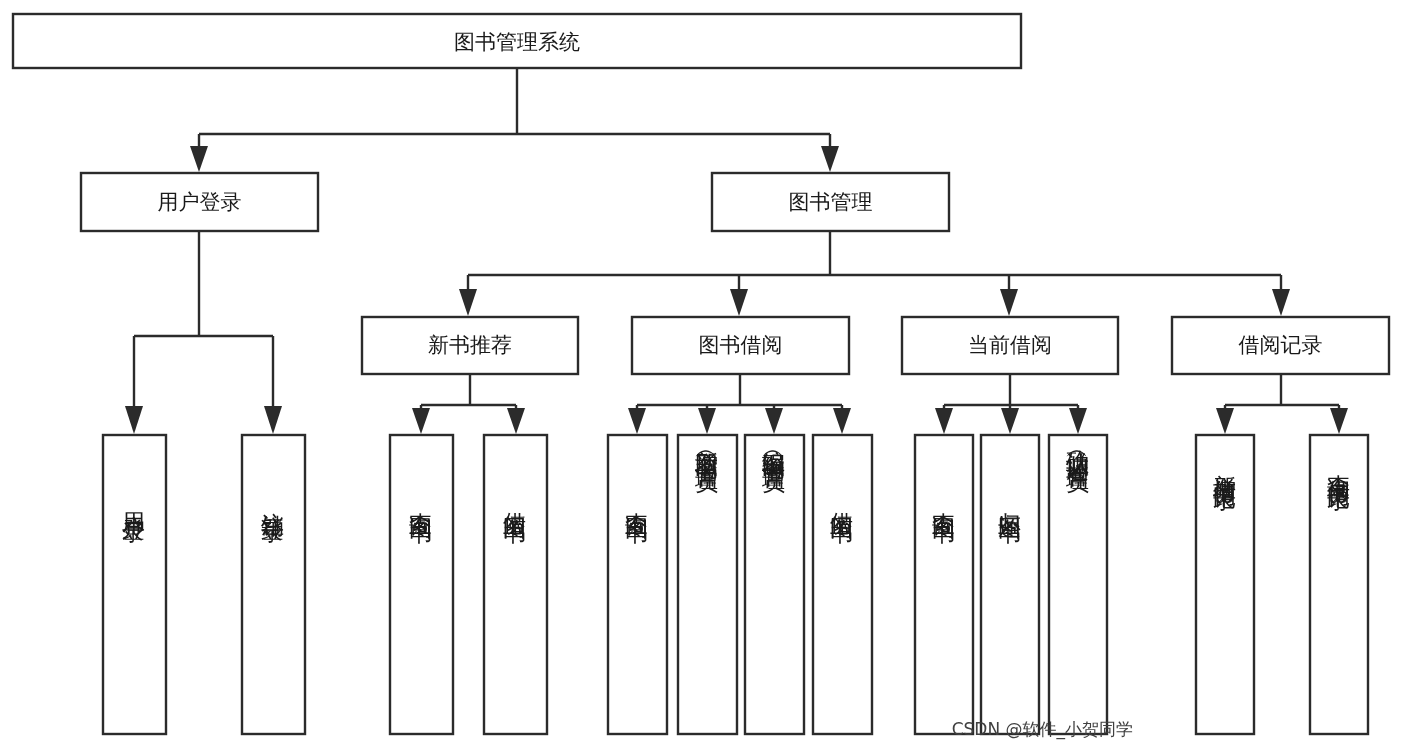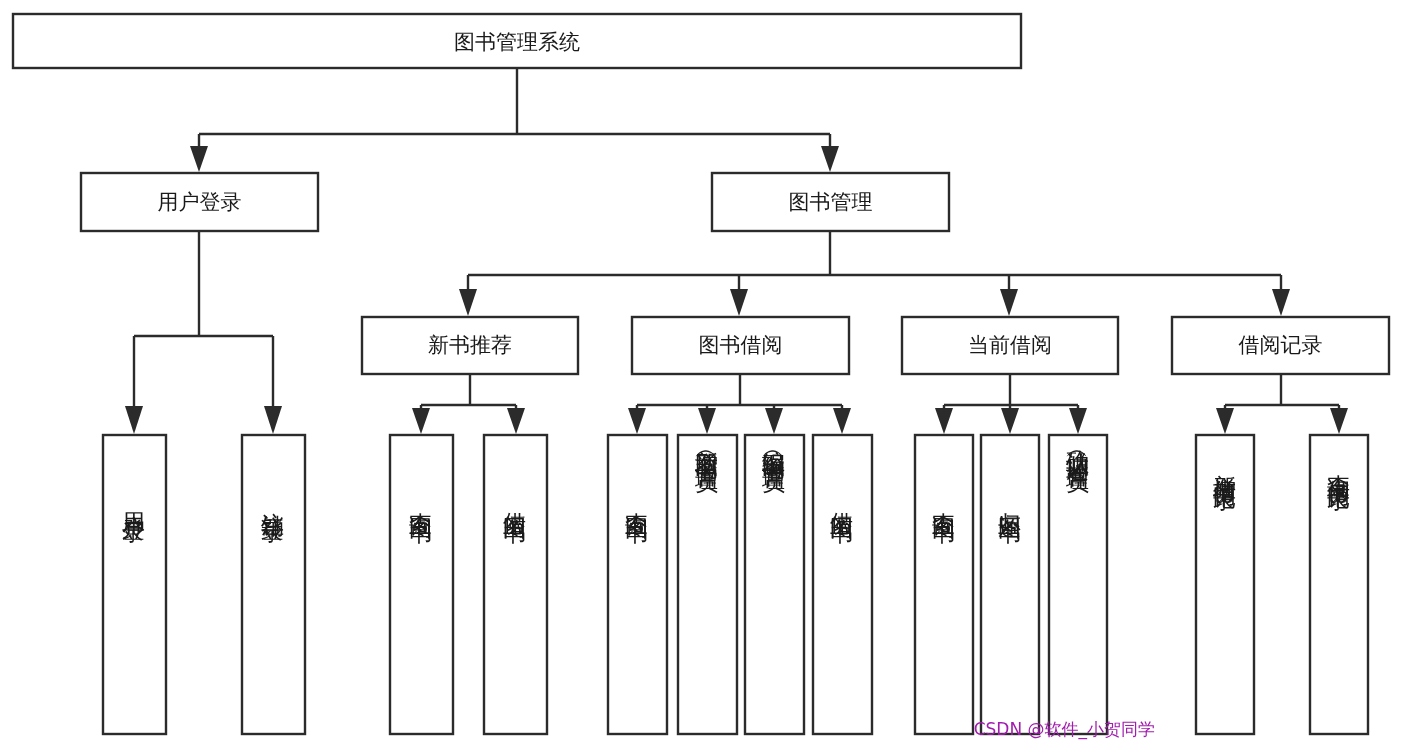--- a/index.html
+++ b/index.html
@@ -11,21 +11,20 @@
     width: 1405px;
     height: 747px;
     font-family: "DejaVu Sans", "Liberation Sans", sans-serif;
     overflow: hidden;
   }
   #diagram-root {
     position: relative;
     width: 1141px;
     height: 747px;
     background: #ffffff;
-    padding-left: 22px;
   }
   svg#chart-svg {
     position: absolute;
     top: 0;
     left: 0;
     width: 1405px;
     height: 747px;
     display: block;
   }
   .node-rect {
@@ -57,21 +56,21 @@
     writing-mode: vertical-rl;
     text-orientation: upright;
     letter-spacing: 3px;
   }
   .watermark-text {
     position: absolute;
     right: 8px;
     bottom: 6px;
     font-family: "DejaVu Sans", "Liberation Sans", sans-serif;
     font-size: 17px;
-    color: #a21caf;
+    color: #404040;
     white-space: nowrap;
     pointer-events: none;
   }
 </style>
 </head>
 <body>
 
 <div id="diagram-root">
 
   <svg id="chart-svg" viewBox="0 0 1405 747" xmlns="http://www.w3.org/2000/svg">

